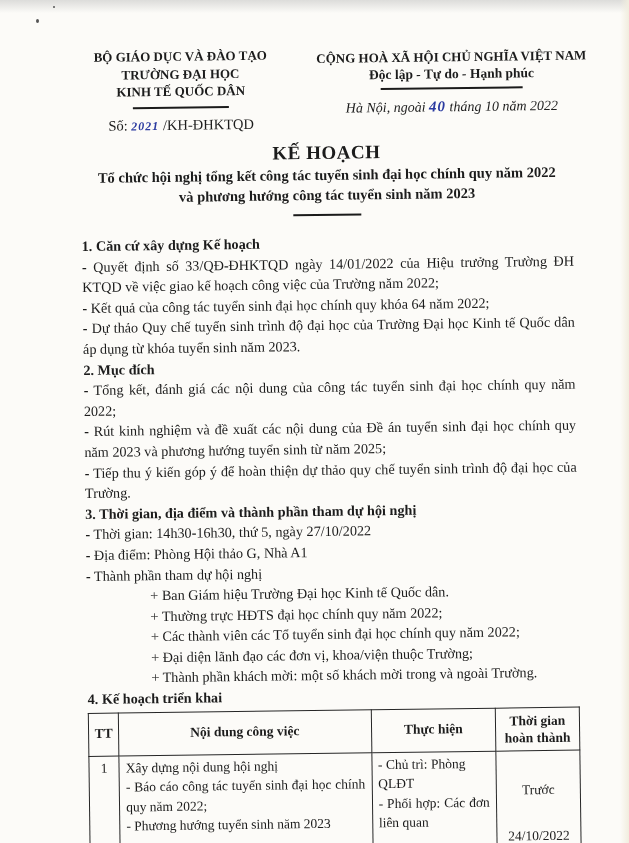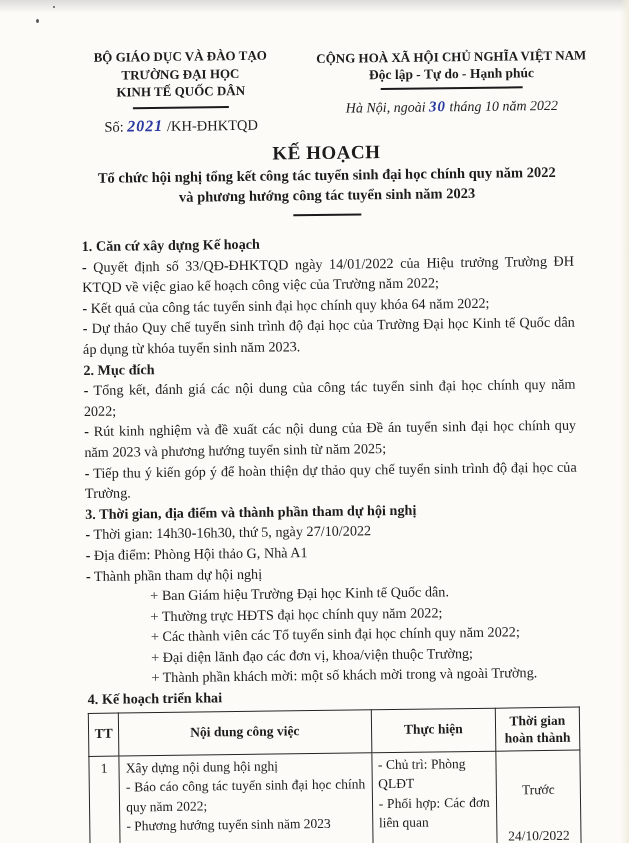--- a/index.html
+++ b/index.html
@@ -17,21 +17,21 @@
   .speck1{left:36px;top:19px;width:3px;height:4px;}
   .speck2{left:53px;top:6px;width:2px;height:2px;}
 
   .content{position:absolute;left:0;top:0;width:629px;transform:rotate(-0.75deg);transform-origin:315px 420px;}
 
   
   .hdr-left{position:absolute;left:66px;top:46px;width:238px;text-align:center;
     font-weight:bold;font-size:13px;line-height:17.5px;}
   .hdr-left .rule{width:96px;border-top:2px solid #1b1b1b;margin:6px auto 8px;}
   .doc-no{font-size:14.5px;font-weight:normal;white-space:nowrap;}
-  .ink{color:#2a3aa0;font-style:italic;font-weight:bold;font-size:16px;letter-spacing:1px;}
+  .ink{color:#2a3aa0;font-style:italic;font-weight:bold;font-size:12px;letter-spacing:1px;}
   .hdr-right{position:absolute;left:310px;top:50px;width:292px;text-align:center;}
   .hdr-right .l1{font-weight:bold;font-size:13px;line-height:17px;}
   .hdr-right .l2{font-weight:bold;font-size:13.5px;line-height:17px;}
   .hdr-right .rule{width:142px;border-top:2px solid #1b1b1b;margin:5px auto 9px;}
   .date-line{font-style:italic;font-size:14px;}
   .date-line .ink{font-size:15px;}
 
   
   .title{position:absolute;left:80px;top:141px;width:500px;text-align:center;font-weight:bold;}
   .title .main{font-size:19px;line-height:24px;letter-spacing:.5px;}
@@ -79,21 +79,21 @@
         <span>/KH-ĐHKTQD</span>
       </div>
     </div>
 
     <div class="hdr-right">
       <div class="l1">CỘNG HOÀ XÃ HỘI CHỦ NGHĨA VIỆT NAM</div>
       <div class="l2">Độc lập - Tự do - Hạnh phúc</div>
       <div class="rule"></div>
       <div class="date-line">
         <span>Hà Nội, ngoài</span>
-        <span class="ink">30</span>
+        <span class="ink">40</span>
         <span>tháng 10 năm 2022</span>
       </div>
     </div>
 
     <div class="title">
       <div class="main">KẾ HOẠCH</div>
       <div class="sub">Tổ chức hội nghị tổng kết công tác tuyển sinh đại học chính quy năm 2022</div>
       <div class="sub">và phương hướng công tác tuyển sinh năm 2023</div>
       <div class="rule"></div>
     </div>

